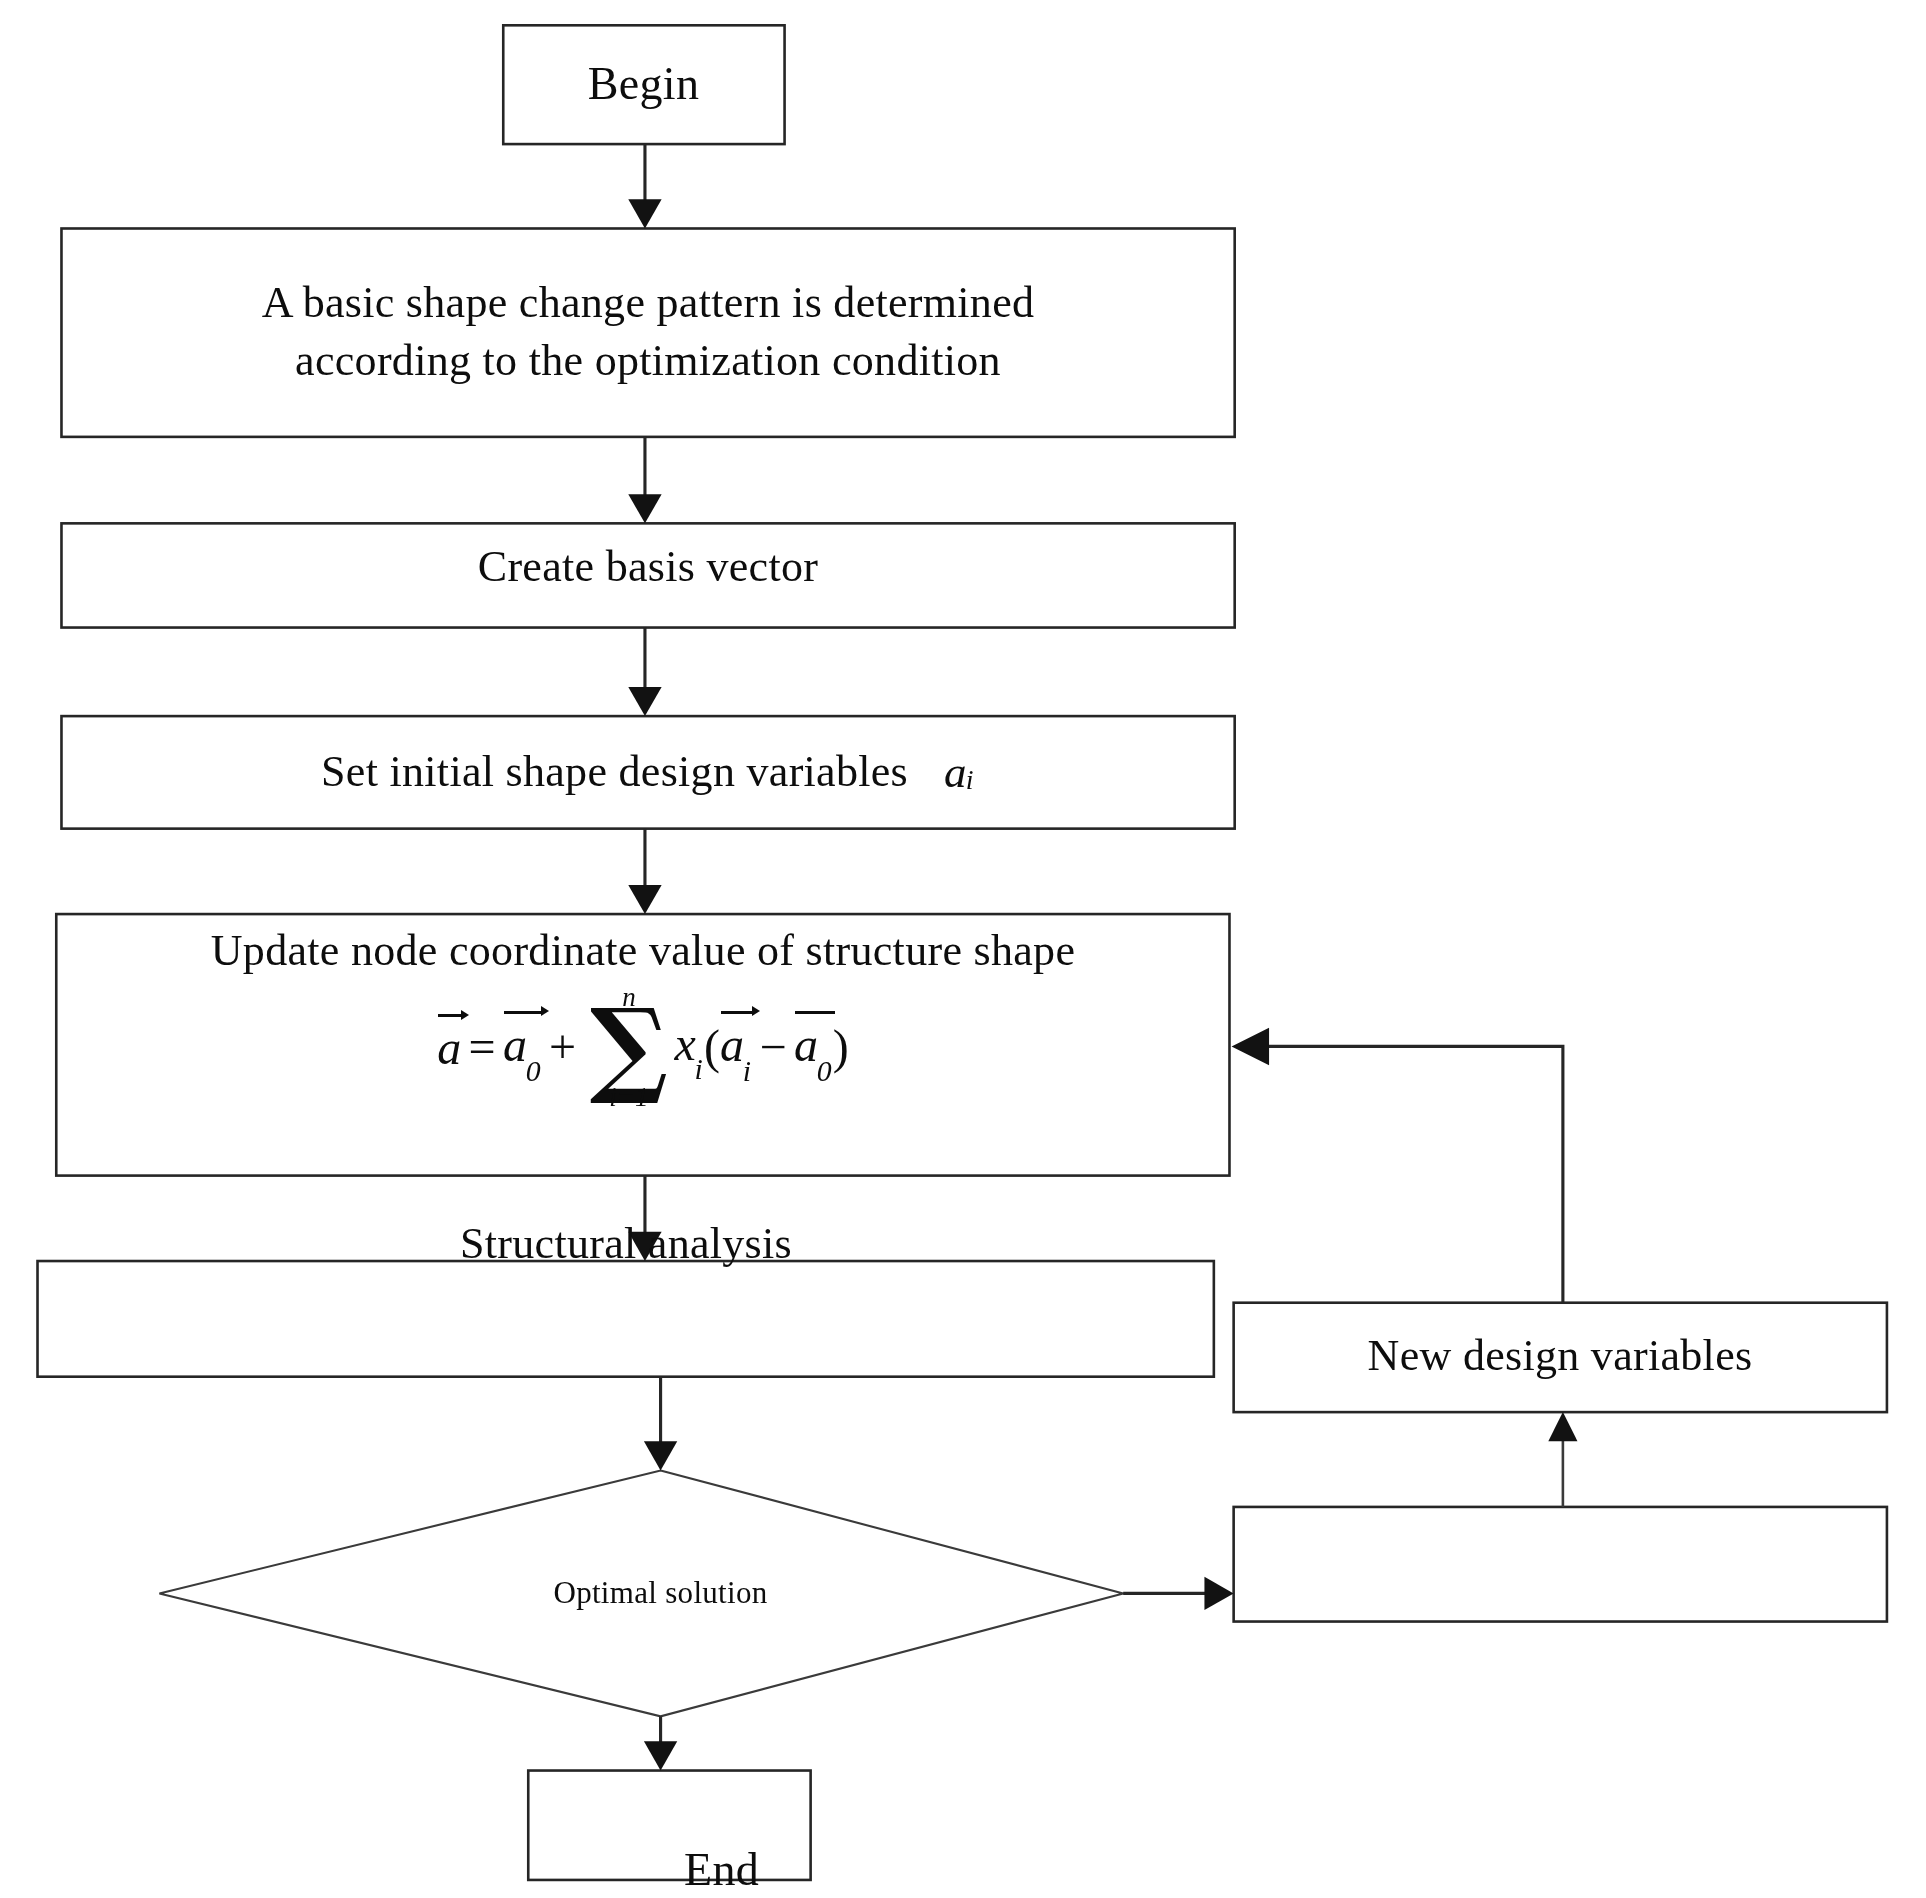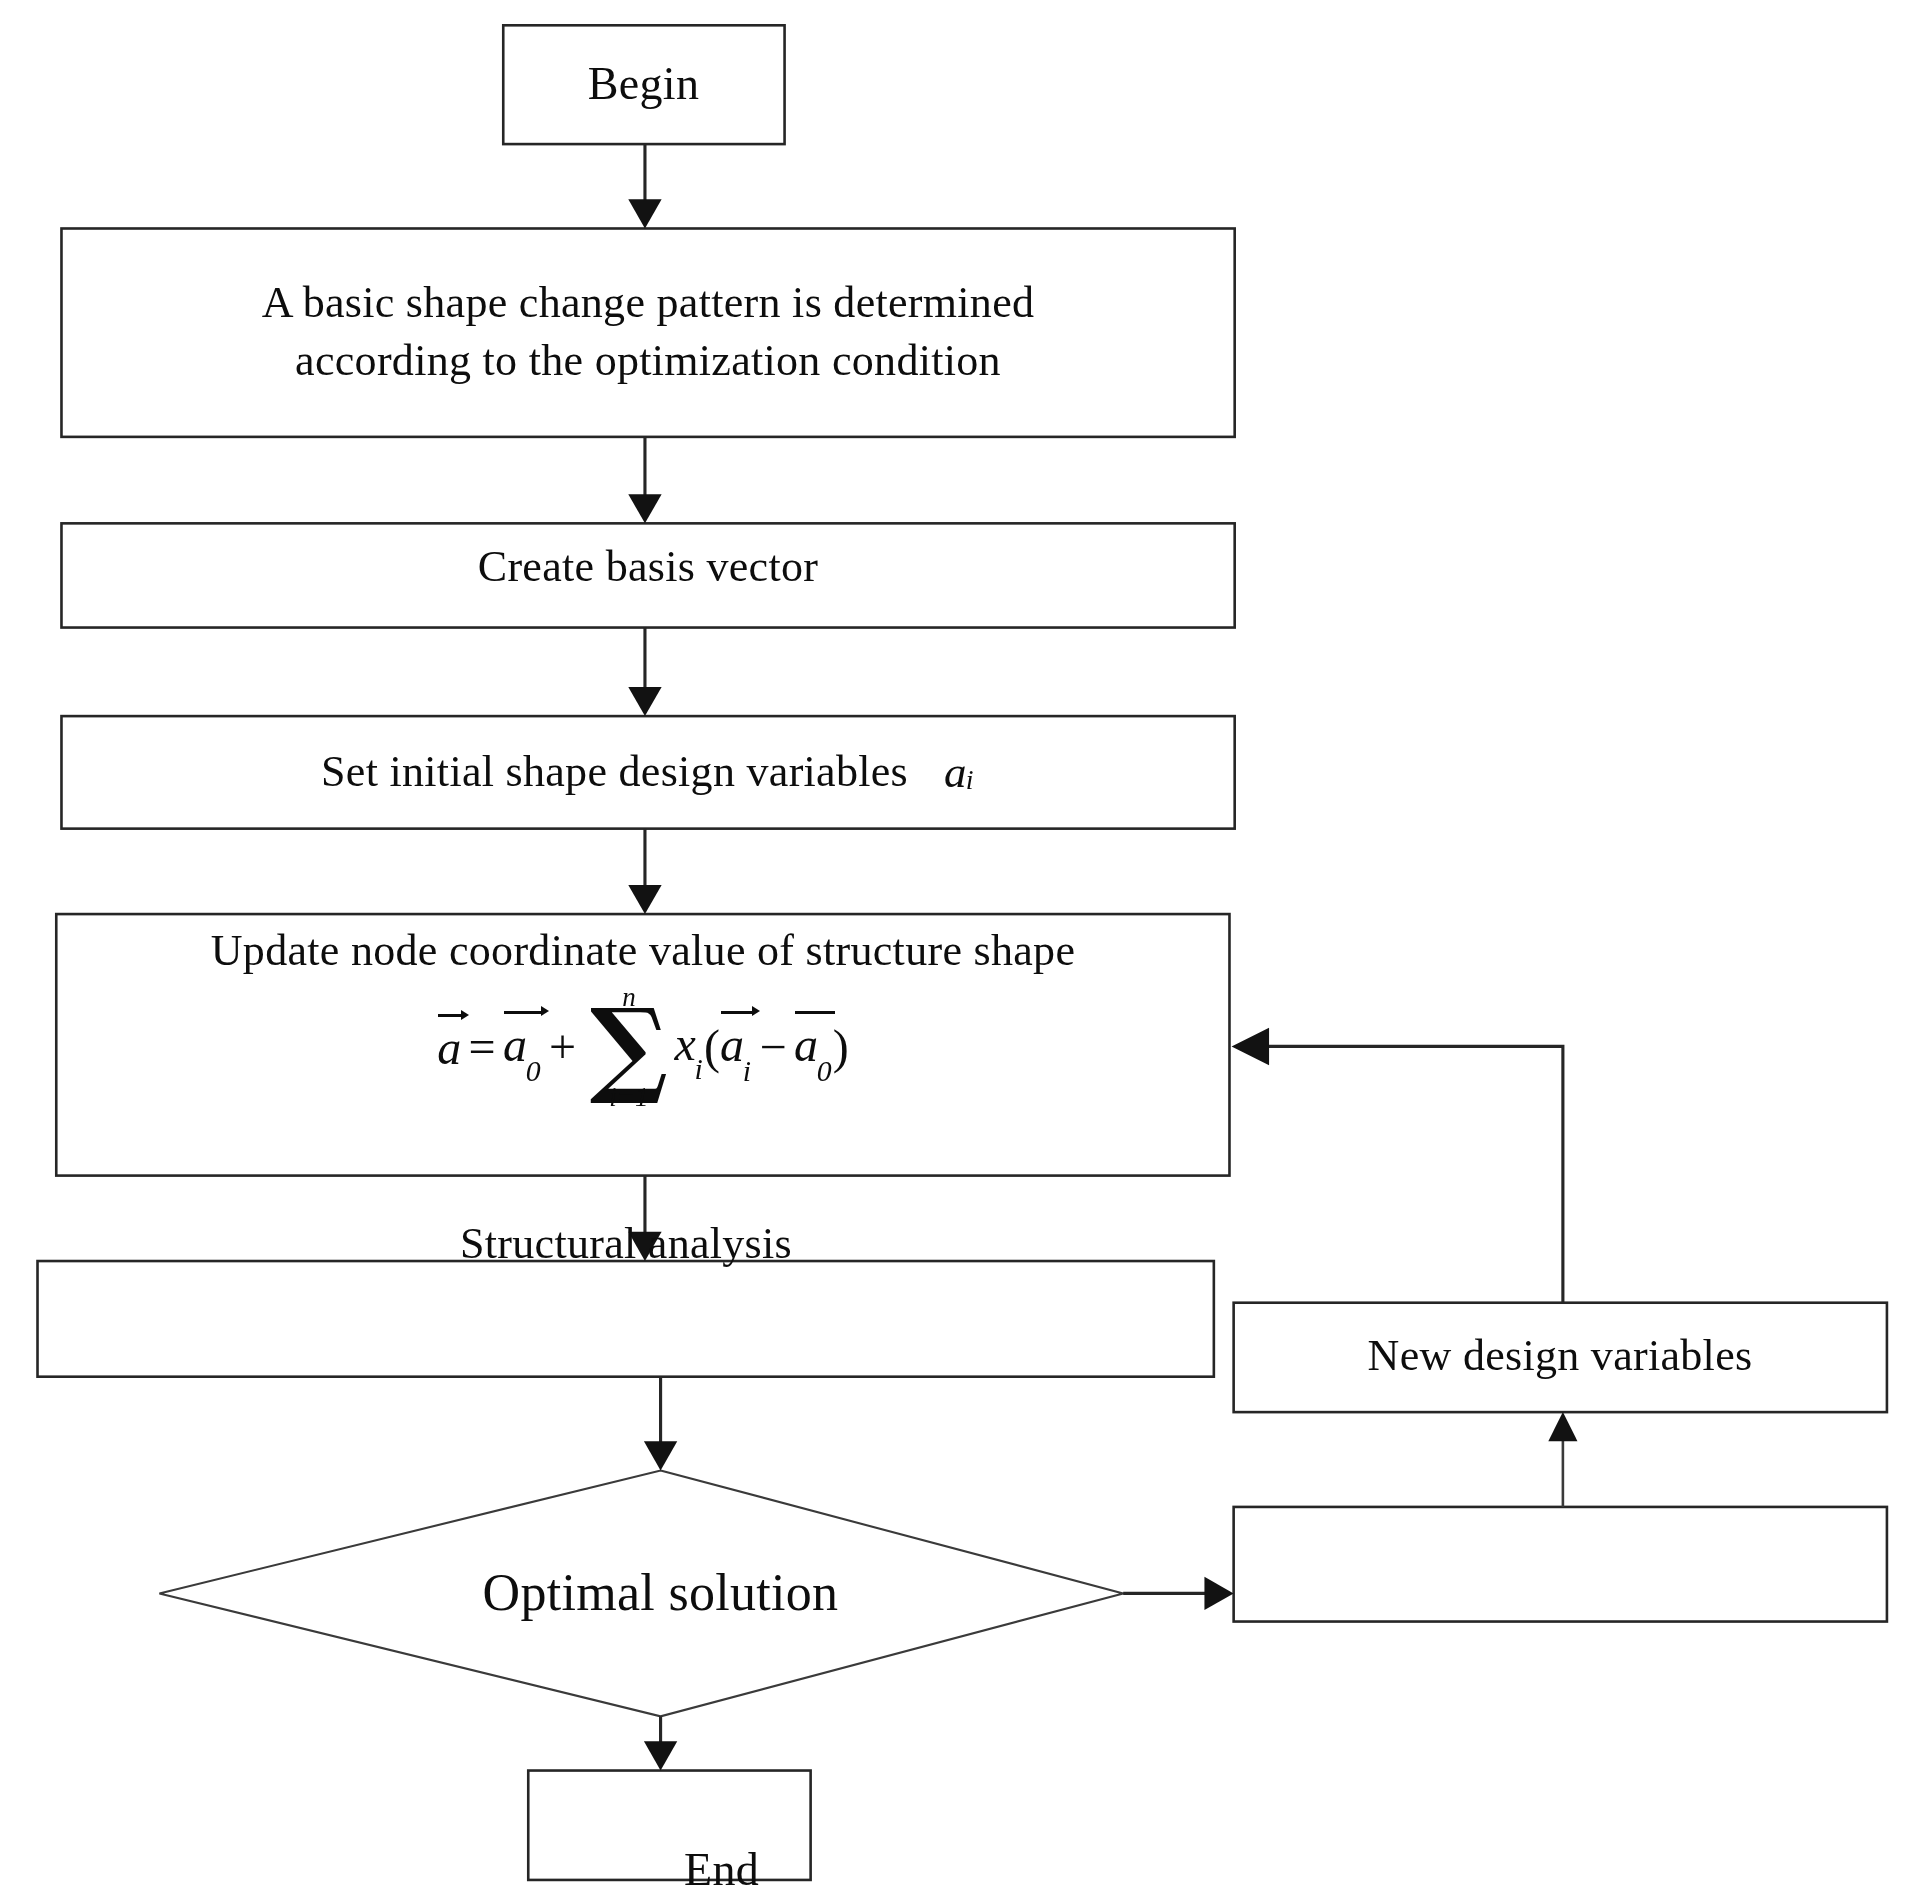--- a/index.html
+++ b/index.html
@@ -54,21 +54,21 @@
     text-align: center;
     color: #0d0d0d;
     font-family: "Liberation Serif", "DejaVu Serif", serif;
     line-height: 1.32;
     letter-spacing: 0.3px;
     pointer-events: none;
     white-space: pre-line;
   }
   .fs-begin   { font-size: 46px; }
   .fs-proc    { font-size: 44px; }
-  .fs-diamond { font-size: 52px; }
+  .fs-diamond { font-size: 31px; }
 
   .formula-wrap {
     position: absolute;
     display: flex;
     align-items: flex-start;
     justify-content: center;
     font-family: "Liberation Serif", "DejaVu Serif", serif;
     color: #0d0d0d;
   }
   .eq {

